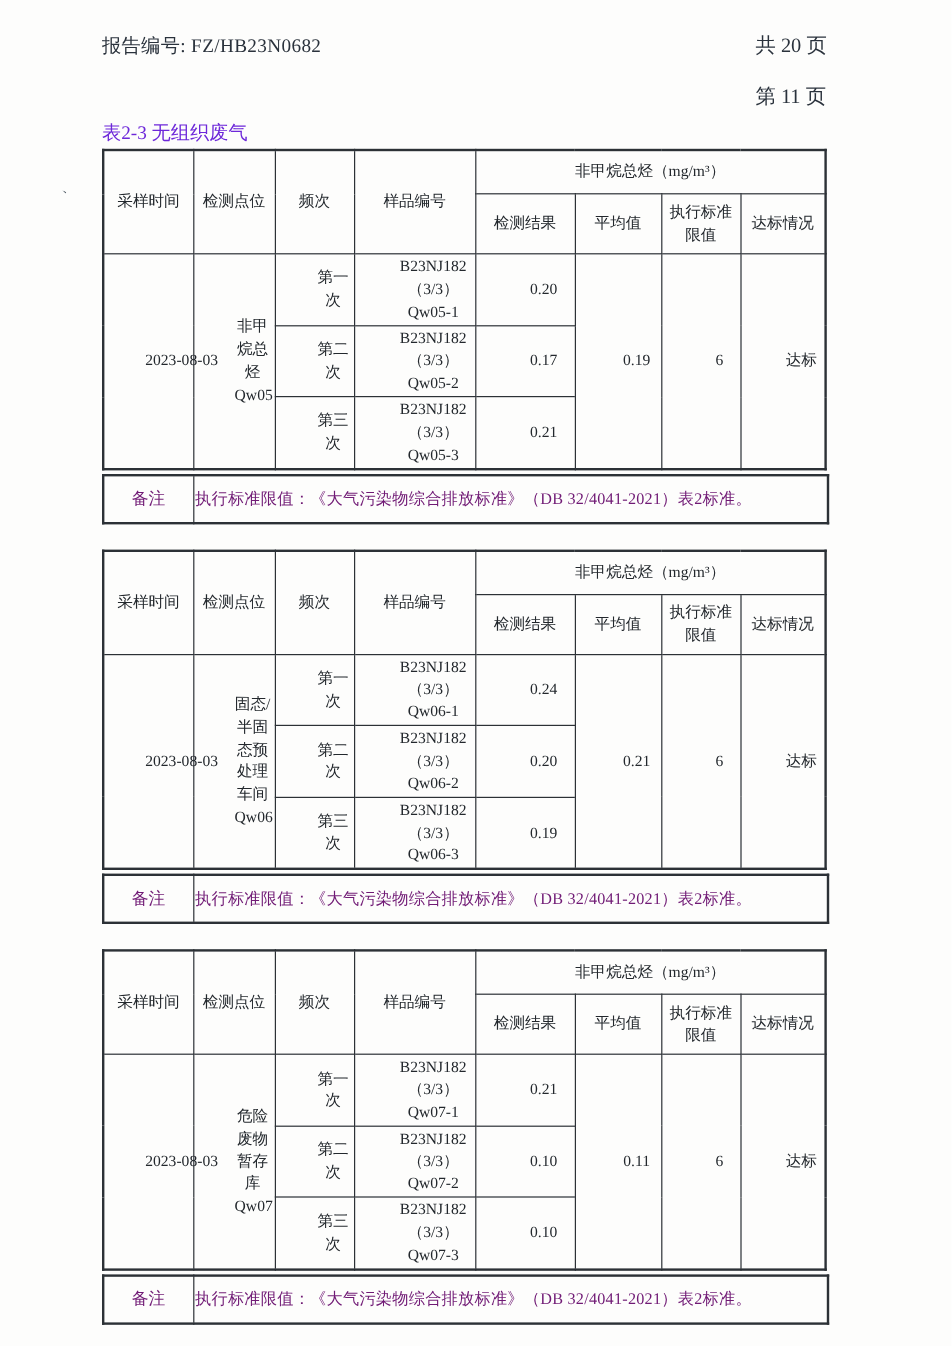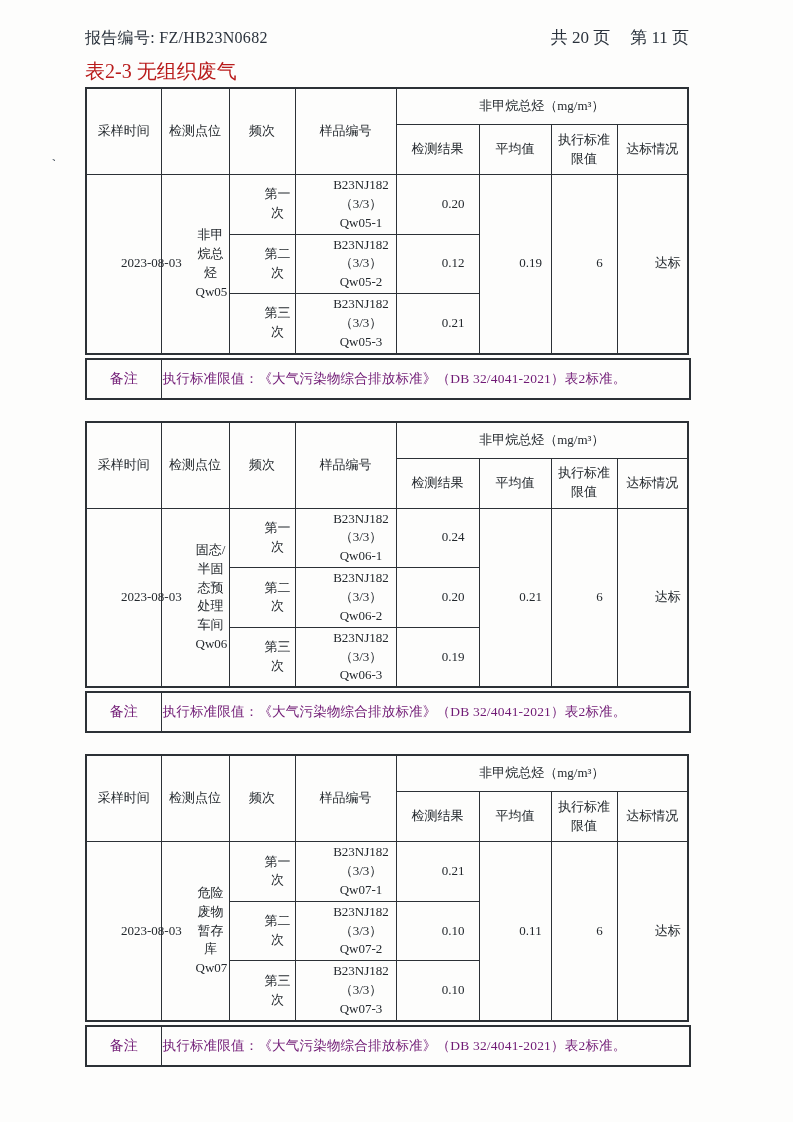--- a/index.html
+++ b/index.html
@@ -10,26 +10,26 @@
     overflow:hidden;
     font-family:"Liberation Serif","DejaVu Serif",serif;
     color:#23282d;
   }
   .content{position:absolute;left:85px;top:0;width:604px;}
   .doc-header{
     display:flex;justify-content:space-between;align-items:baseline;
     padding-top:26px;font-size:16px;
   }
   .report-no{letter-spacing:0.3px;color:#2a323c;}
-  .pagination{display:flex;gap:20px;font-size:17px;color:#2a323c;}
+  .pagination{display:flex;gap:20px;font-size:17px;color:#2a323c;flex-direction:column;}
   .doc-title{
     margin-top:10px;text-align:center;
     font-size:26px;font-weight:700;letter-spacing:3px;color:#20262c;
   }
-  .caption{margin-top:9px;margin-bottom:2px;font-size:20px;color:#b91c1c;}
+  .caption{margin-top:9px;margin-bottom:2px;font-size:16px;color:#6d28d9;}
   table{border-collapse:collapse;table-layout:fixed;width:604px;background:#fdfdfc;}
   .results{border:2px solid #2c3136;}
   .results td{
     border:1.5px solid #2c3136;
     text-align:center;vertical-align:middle;
     font-size:13px;padding:1px 3px;line-height:1.45;
     color:#23282d;
   }
   .hr1 td{height:33px;}
   .hr2 td{height:47px;}
@@ -109,21 +109,21 @@
 Qw05-1</td>
           <td class="num-cell">0.20</td>
           <td rowspan="3" class="num-cell">0.19</td>
           <td rowspan="3" class="num-cell">6</td>
           <td rowspan="3">达标</td>
         </tr>
         <tr class="dr">
           <td>第二次</td>
           <td class="sno-cell pre">B23NJ182（3/3）
 Qw05-2</td>
-          <td class="num-cell">0.12</td>
+          <td class="num-cell">0.17</td>
         </tr>
         <tr class="dr">
           <td>第三次</td>
           <td class="sno-cell pre">B23NJ182（3/3）
 Qw05-3</td>
           <td class="num-cell">0.21</td>
         </tr>
       </tbody>
         </table>
       <table class="remark-table">

